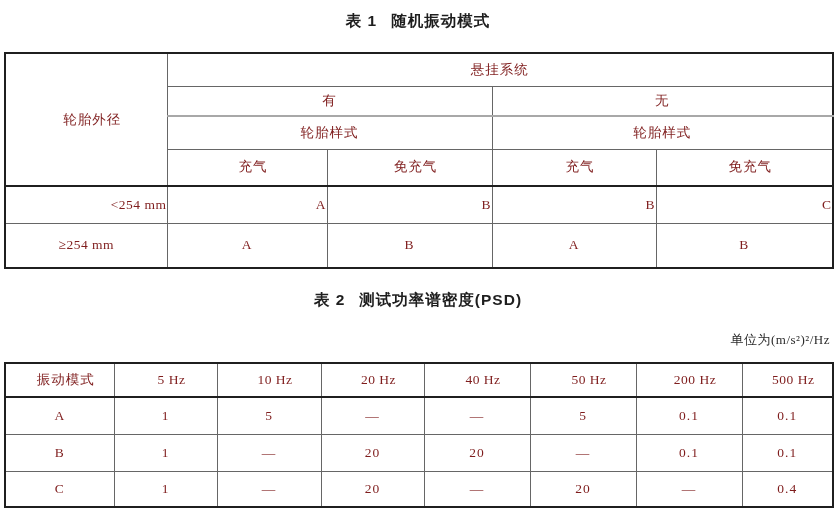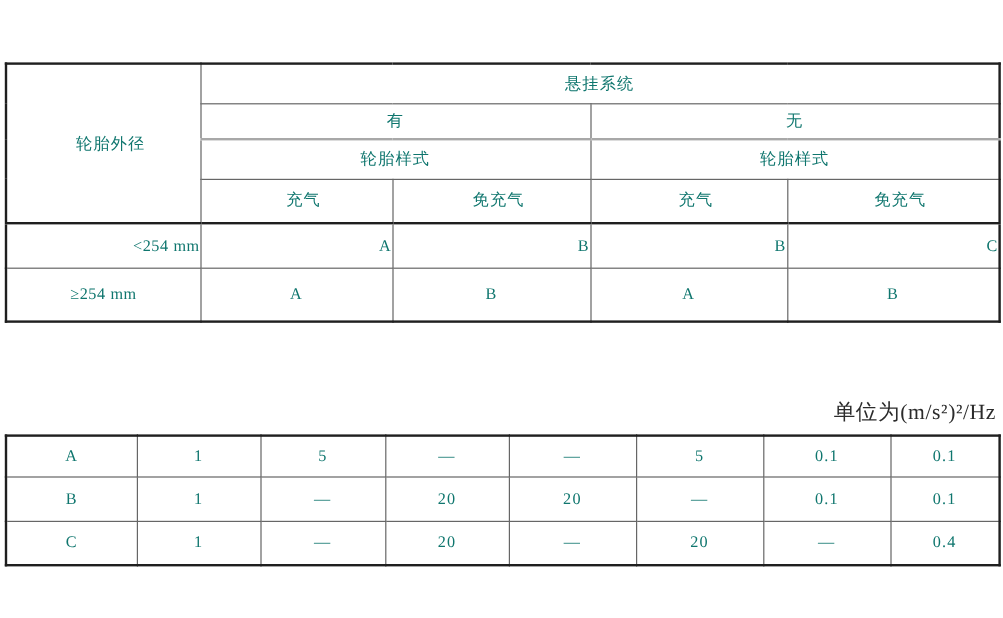--- a/index.html
+++ b/index.html
@@ -17,34 +17,34 @@
     text-align:center;
     font-family:"Liberation Sans","DejaVu Sans",sans-serif;
     font-weight:bold; font-size:15.5px; color:#1e1e1e;
     letter-spacing:1px;
   }
   .tbl-title .t-label { margin-right:14px; }
   #title1 { top:11px; }
   #title2 { top:290px; }
   .unit-note {
     position:absolute; top:331px; right:6px;
-    font-size:18px; color:#2b2b2b; letter-spacing:0.5px;
+    font-size:13px; color:#2b2b2b; letter-spacing:0.5px;
   }
   table {
     position:absolute; left:4px;
     border-collapse:collapse; table-layout:fixed;
     width:828px;
     border:2px solid #1f1f1f;
   }
   #table1 { top:52px; }
   #table2 { top:362px; }
   td {
     border:1px solid #666666;
     text-align:center; vertical-align:middle;
-    font-size:13.5px; color:#0f766e;
+    font-size:13.5px; color:#7f1d1d;
     padding:0; letter-spacing:1px;
     overflow:hidden; white-space:nowrap;
   }
   
   #table1 tr:nth-child(1) td { height:33px; }
   #table1 tr:nth-child(2) td { height:30px; }
   #table1 tr:nth-child(3) td { height:33px; }
   #table1 tr:nth-child(4) td { height:37px; }
   #table1 tr:nth-child(5) td { height:37px;text-align:right; }
   #table1 tr:nth-child(6) td { height:45px; }
@@ -57,20 +57,23 @@
   .hdr-sep { border-bottom:2px solid #1f1f1f !important;padding-left:12px; }
   
   .grey-sep { border-bottom:2px solid #a8a8a8 !important; }
   .latin { letter-spacing:0.5px; }
 </style>
 </head>
 <body>
 
 <div class="page">
 
+  <div class="tbl-title" id="title1">
+    <span class="t-label">表 1</span><span>随机振动模式</span>
+  </div>
 
   <table id="table1">
     <colgroup>
       <col style="width:162px">
         <col style="width:160px">
         <col style="width:165px">
         <col style="width:164px">
         <col style="width:177px">
     </colgroup>
     <tbody>
@@ -102,35 +105,48 @@
     <tr>
       <td class="latin">≥254 mm</td>
       <td>A</td>
       <td>B</td>
       <td>A</td>
       <td>B</td>
     </tr>
   </tbody>
     </table>
 
+  <div class="tbl-title" id="title2">
+    <span class="t-label">表 2</span><span>测试功率谱密度(PSD)</span>
+  </div>
 
   <div class="unit-note">单位为(m/s²)²/Hz</div>
 
   <table id="table2">
     <colgroup>
       <col style="width:109px">
         <col style="width:103px">
         <col style="width:104px">
         <col style="width:103px">
       <col style="width:106px">
         <col style="width:106px">
         <col style="width:106px">
         <col style="width:91px">
     </colgroup>
     <tbody>
+        <tr>
+      <td class="hdr-sep">振动模式</td>
+      <td class="hdr-sep latin">5 Hz</td>
+      <td class="hdr-sep latin">10 Hz</td>
+      <td class="hdr-sep latin">20 Hz</td>
+      <td class="hdr-sep latin">40 Hz</td>
+      <td class="hdr-sep latin">50 Hz</td>
+      <td class="hdr-sep latin">200 Hz</td>
+      <td class="hdr-sep latin">500 Hz</td>
+    </tr>
     <tr>
       <td>A</td>
       <td>1</td>
       <td>5</td>
       <td>—</td>
       <td>—</td>
       <td>5</td>
       <td>0.1</td>
       <td>0.1</td>
     </tr>

